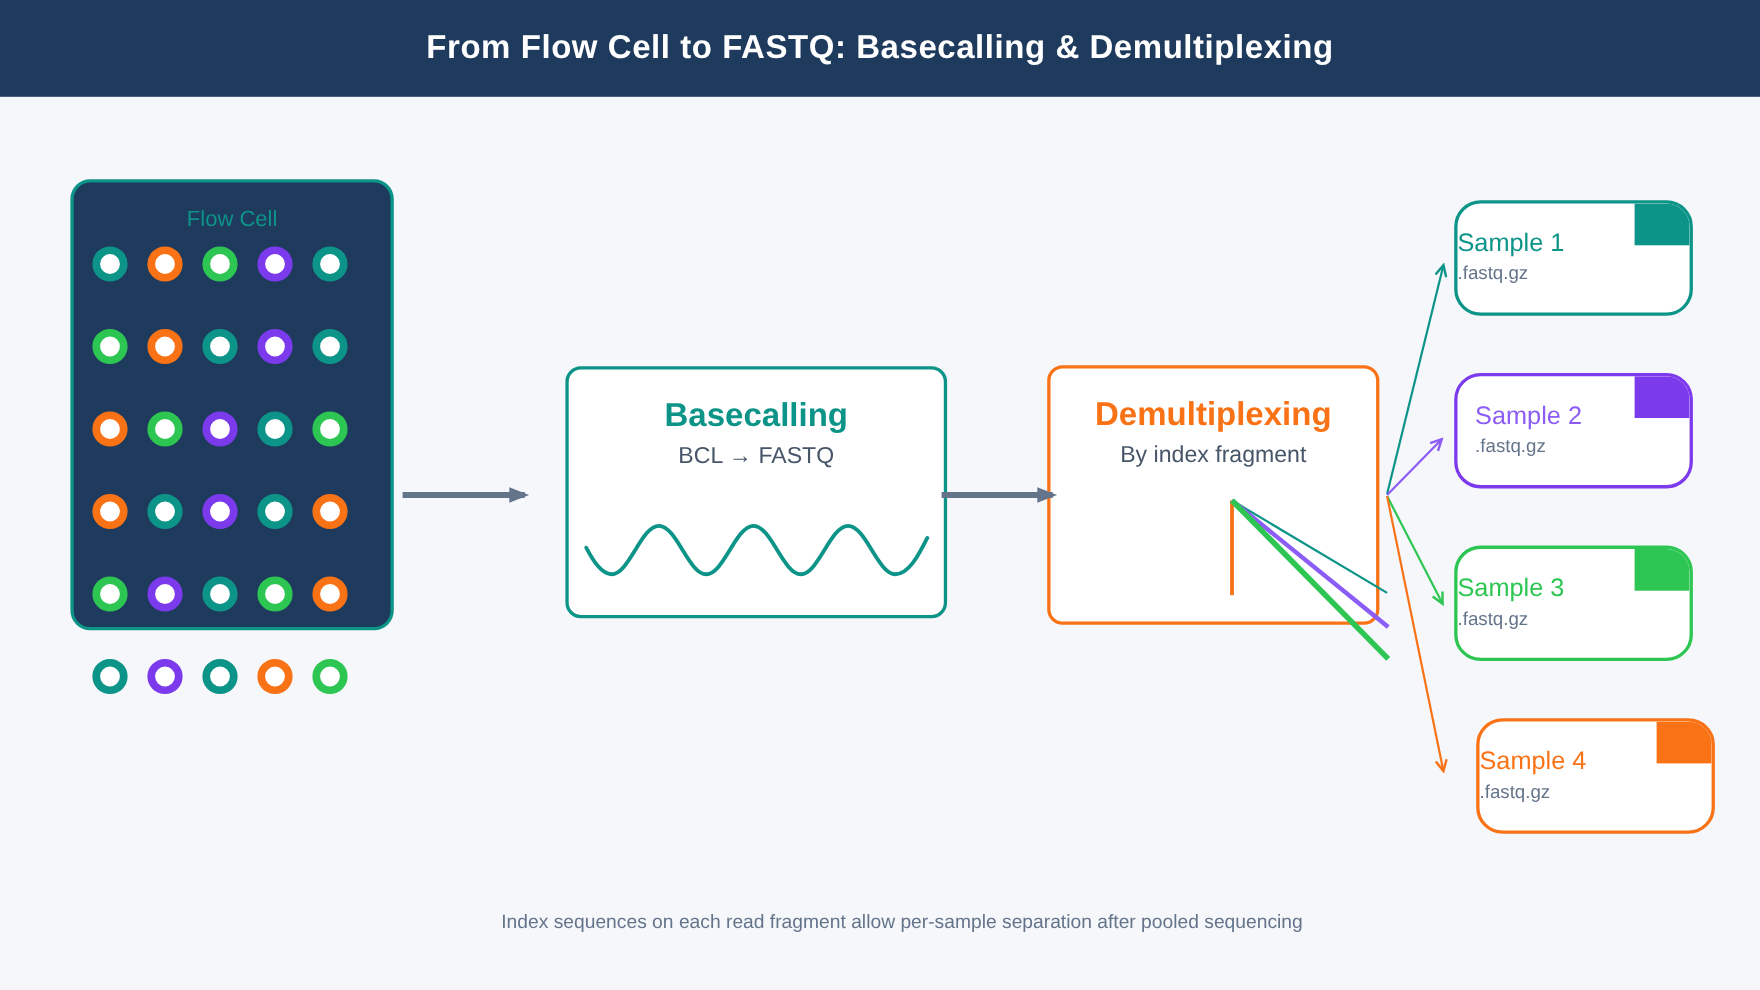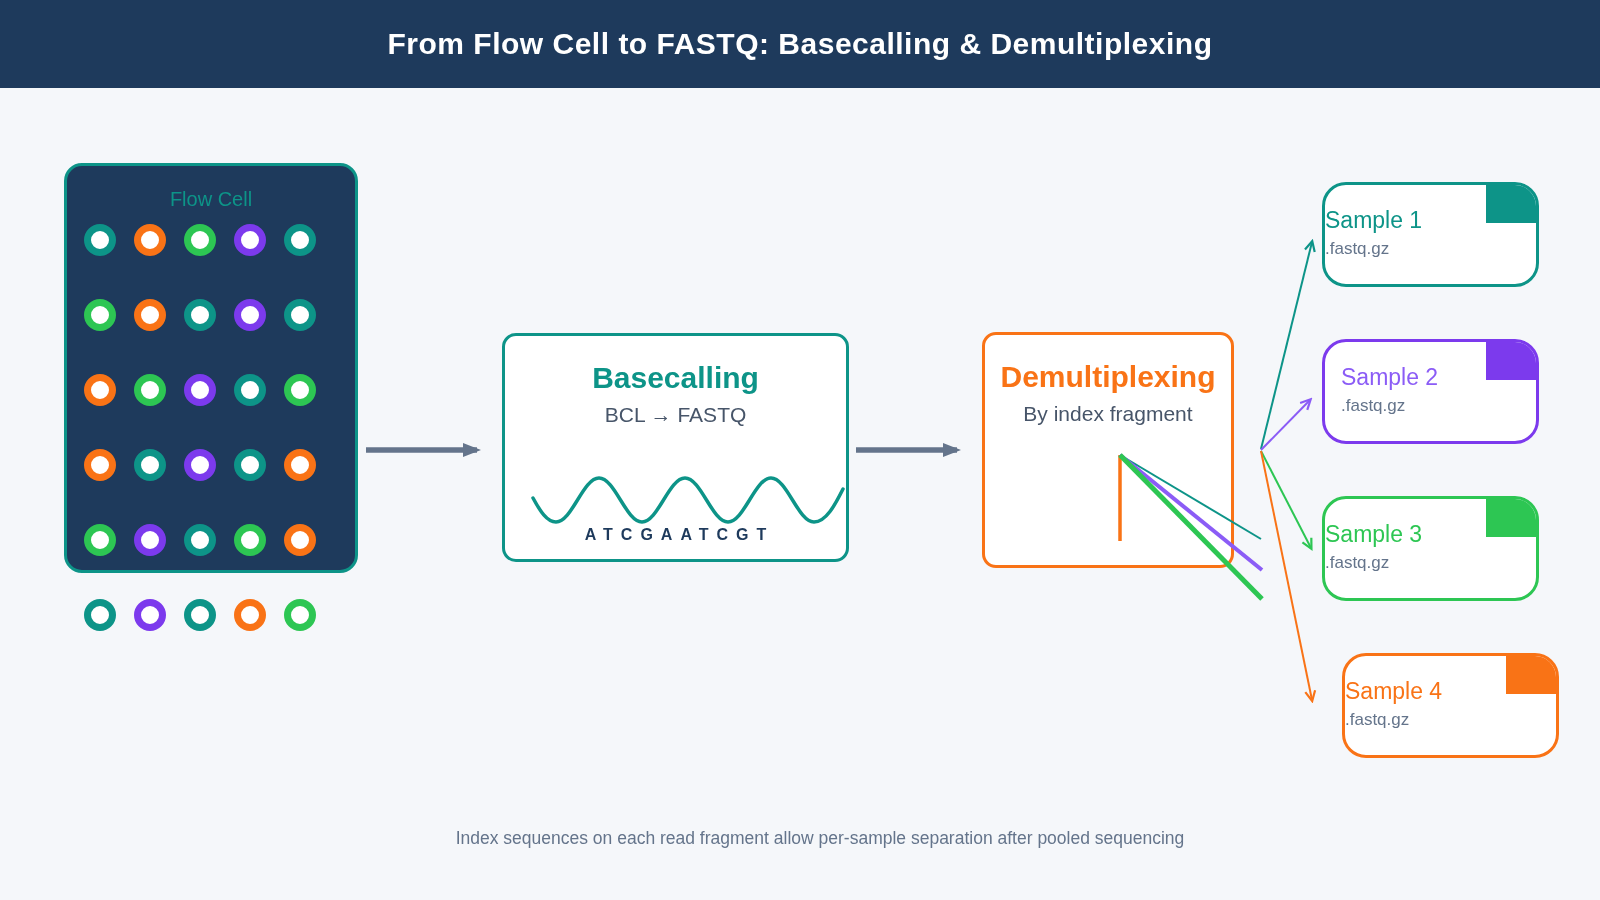--- a/index.html
+++ b/index.html
@@ -36,24 +36,24 @@
     display:grid; grid-template-columns:repeat(5,32px); grid-auto-rows:32px;
     column-gap:18px; row-gap:43px;
   }
   .dot{
     box-sizing:border-box; width:32px; height:32px; border-radius:50%;
     background:var(--white); border:7.5px solid var(--teal);
   }
   
   .procbox{
     position:absolute; box-sizing:border-box; background:var(--white);
-    border-radius:14px; text-align:center;
+    border-radius:14px; text-align:center;margin-left:12px;
   }
   .basecalling{ left:502px; top:333px; width:347px; height:229px; border:3px solid var(--teal); }
-  .demux{ left:982px; top:332px; width:252px; height:236px; border:3px solid var(--orange); }
+  .demux{ left:940px; top:332px; width:302px; height:236px; border:3px solid var(--orange); }
   .box-title{
     margin-top:24px; font-size:30px; font-weight:700; line-height:36px; white-space:nowrap;
   }
   .box-title.teal{ color:var(--teal); }
   .box-title.orange{ color:var(--orange); }
   .box-sub{ margin-top:6px; font-size:21px; line-height:26px; color:var(--slate_dark); }
   .seq{
     position:absolute; left:0; bottom:14px; width:100%; text-align:center;
     font-size:16px; font-weight:600; letter-spacing:8px; text-indent:8px;
     color:var(--navy); line-height:20px;
@@ -116,21 +116,20 @@
         <span class="dot" style="border-color: var(--purple);"></span>
         <span class="dot" style="border-color: var(--teal);"></span>
         <span class="dot" style="border-color: var(--orange);"></span>
         <span class="dot" style="border-color: var(--green);"></span>
       </div>
   </div>
 
   <div class="procbox basecalling">
     <div class="box-title teal">Basecalling</div>
     <div class="box-sub">BCL → FASTQ</div>
-    <div class="seq">ATCGAATCGT</div>
   </div>
 
   <div class="procbox demux">
     <div class="box-title orange">Demultiplexing</div>
     <div class="box-sub">By index fragment</div>
   </div>
 
   <svg class="overlay" width="1600" height="900" viewBox="0 0 1600 900">
     <defs>
       <marker id="mGray" markerUnits="userSpaceOnUse" markerWidth="20" markerHeight="16" refX="15" refY="8" orient="auto">

